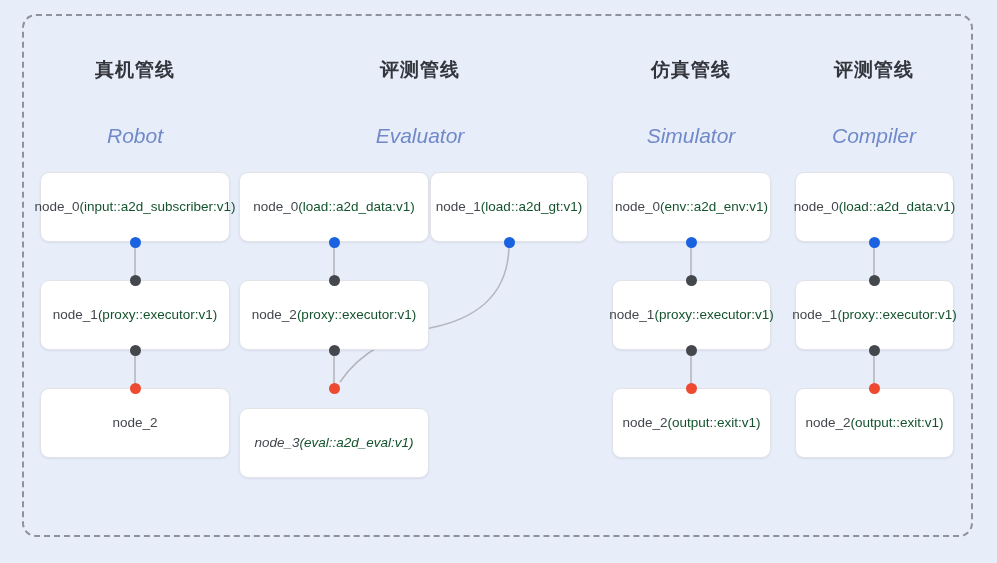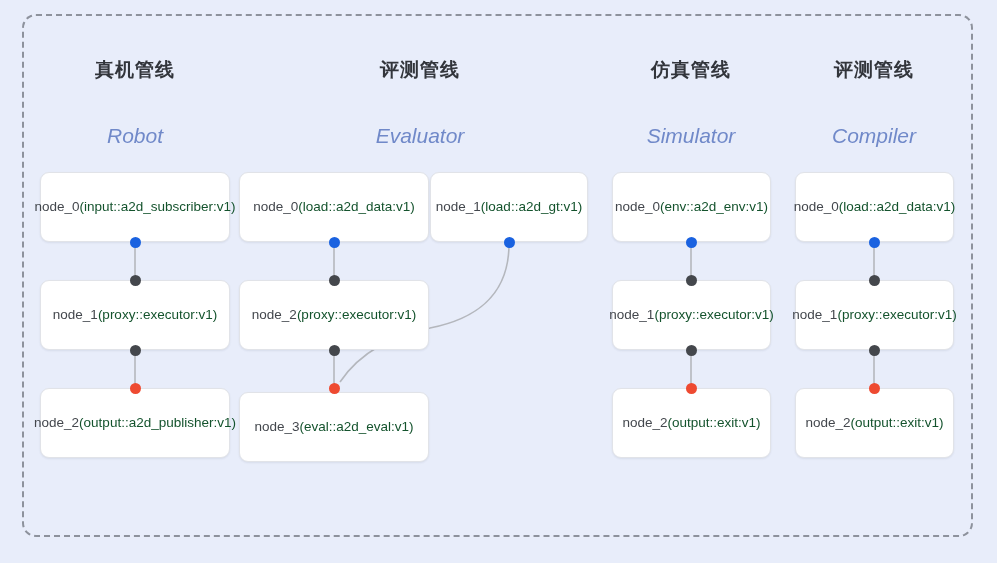--- a/index.html
+++ b/index.html
@@ -134,21 +134,20 @@
     <div class="node" style="left:40px;top:172px;">
       <span class="node-id">node_0</span>
       <span class="node-type">(input::a2d_subscriber:v1)</span>
     </div>
     <div class="node" style="left:40px;top:280px;">
       <span class="node-id">node_1</span>
       <span class="node-type">(proxy::executor:v1)</span>
     </div>
     <div class="node" style="left:40px;top:388px;">
       <span class="node-id">node_2</span>
-      <span class="node-type">(output::a2d_publisher:v1)</span>
     </div>
     <div class="dot dot-blue" style="left:129.5px;top:236.5px;"></div>
     <div class="dot dot-dark" style="left:129.5px;top:274.5px;"></div>
     <div class="dot dot-dark" style="left:129.5px;top:344.5px;"></div>
     <div class="dot dot-red" style="left:129.5px;top:382.5px;"></div>
 
     <div class="column" style="left:252px;width:336px;">
       <div class="col-title-cn">评测管线</div>
       <div class="col-title-en">Evaluator</div>
     </div>
@@ -158,21 +157,21 @@
       <span class="node-type">(load::a2d_data:v1)</span>
     </div>
     <div class="node" style="left:430px;top:172px;width:158px;">
       <span class="node-id">node_1</span>
       <span class="node-type">(load::a2d_gt:v1)</span>
     </div>
     <div class="node" style="left:239px;top:280px;z-index:4;">
       <span class="node-id">node_2</span>
       <span class="node-type">(proxy::executor:v1)</span>
     </div>
-    <div class="node" style="left:239px;top:392px;z-index:4;">
+    <div class="node" style="left:239px;top:408px;z-index:4;font-style:italic;">
       <span class="node-id">node_3</span>
       <span class="node-type">(eval::a2d_eval:v1)</span>
     </div>
     <div class="dot dot-blue" style="left:328.5px;top:236.5px;"></div>
     <div class="dot dot-blue" style="left:503.5px;top:236.5px;"></div>
     <div class="dot dot-dark" style="left:328.5px;top:274.5px;"></div>
     <div class="dot dot-dark" style="left:328.5px;top:344.5px;"></div>
     <div class="dot dot-red" style="left:328.5px;top:382.5px;"></div>
 
     <div class="column" style="left:596px;width:190px;">

